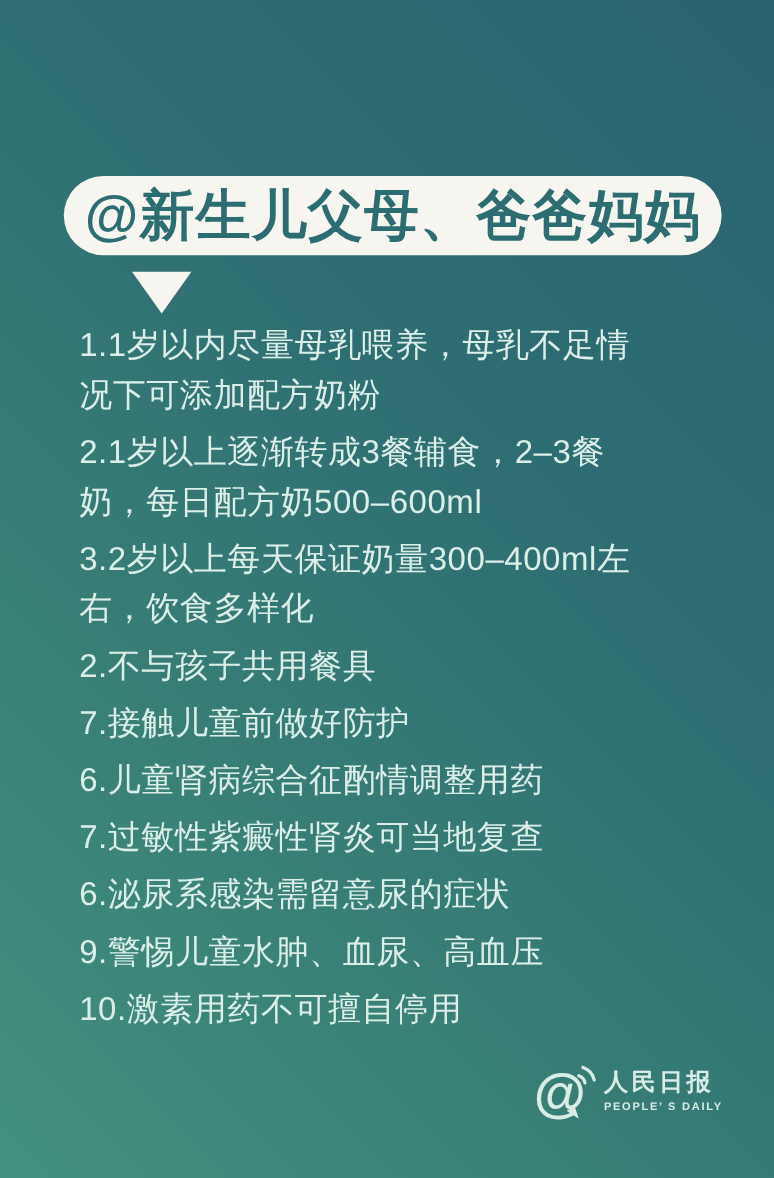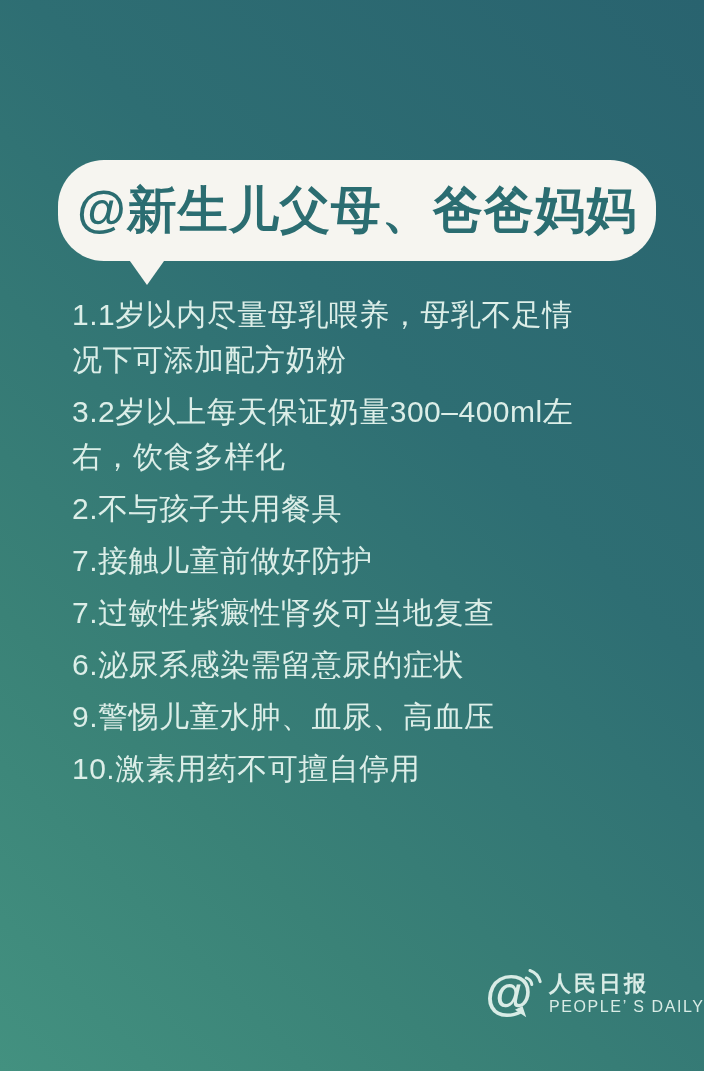--- a/index.html
+++ b/index.html
@@ -26,21 +26,21 @@
     background:linear-gradient(225deg,
       var(--bg-top) 0%,
       var(--bg-mid) 38%,
       var(--bg-low) 74%,
       var(--bg-bottom) 100%);
   }
   
   .bubble{
     position:absolute;
     left:58px; top:160px;
-    width:598px; height:101px;
+    width:598px; height:72px;
     background:var(--bubble-bg);
     border-radius:46px;
     display:flex;
     align-items:center;
     justify-content:center;
   }
   .bubble-title{
     font-size:50px;
     font-weight:800;
     color:var(--bubble-text);
@@ -84,43 +84,45 @@
     margin-right:6px;
   }
   .brand-cn{
     font-size:22px;
     font-weight:bold;
     letter-spacing:3px;
     line-height:28px;
     white-space:nowrap;
   }
   .brand-en{
-    font-size:16px;
-    font-weight:normal;
+    font-size:10px;
+    font-weight:bold;
     letter-spacing:1.6px;
     line-height:13px;
     margin-top:2px;
     white-space:nowrap;
   }
 </style>
 </head>
 <body>
 
 <div class="poster">
 
   <div class="bubble">
     <span class="bubble-title">@新生儿父母、爸爸妈妈</span>
   </div>
   <div class="bubble-tail"></div>
 
   <ol class="tips">
     <li>1.1岁以内尽量母乳喂养，母乳不足情况下可添加配方奶粉</li>
+    <li>2.1岁以上逐渐转成3餐辅食，2–3餐奶，每日配方奶500–600ml</li>
     <li>3.2岁以上每天保证奶量300–400ml左右，饮食多样化</li>
     <li>2.不与孩子共用餐具</li>
     <li>7.接触儿童前做好防护</li>
+    <li>6.儿童肾病综合征酌情调整用药</li>
     <li>7.过敏性紫癜性肾炎可当地复查</li>
     <li>6.泌尿系感染需留意尿的症状</li>
     <li>9.警惕儿童水肿、血尿、高血压</li>
     <li>10.激素用药不可擅自停用</li>
   </ol>
 
   <div class="footer">
     <svg class="at-logo" viewBox="0 0 60 64" xmlns="http://www.w3.org/2000/svg">
 
       <text x="-2" y="52" font-size="52" font-weight="bold" fill="#d9ece6" font-family="Liberation Sans, DejaVu Sans, sans-serif">@</text>

